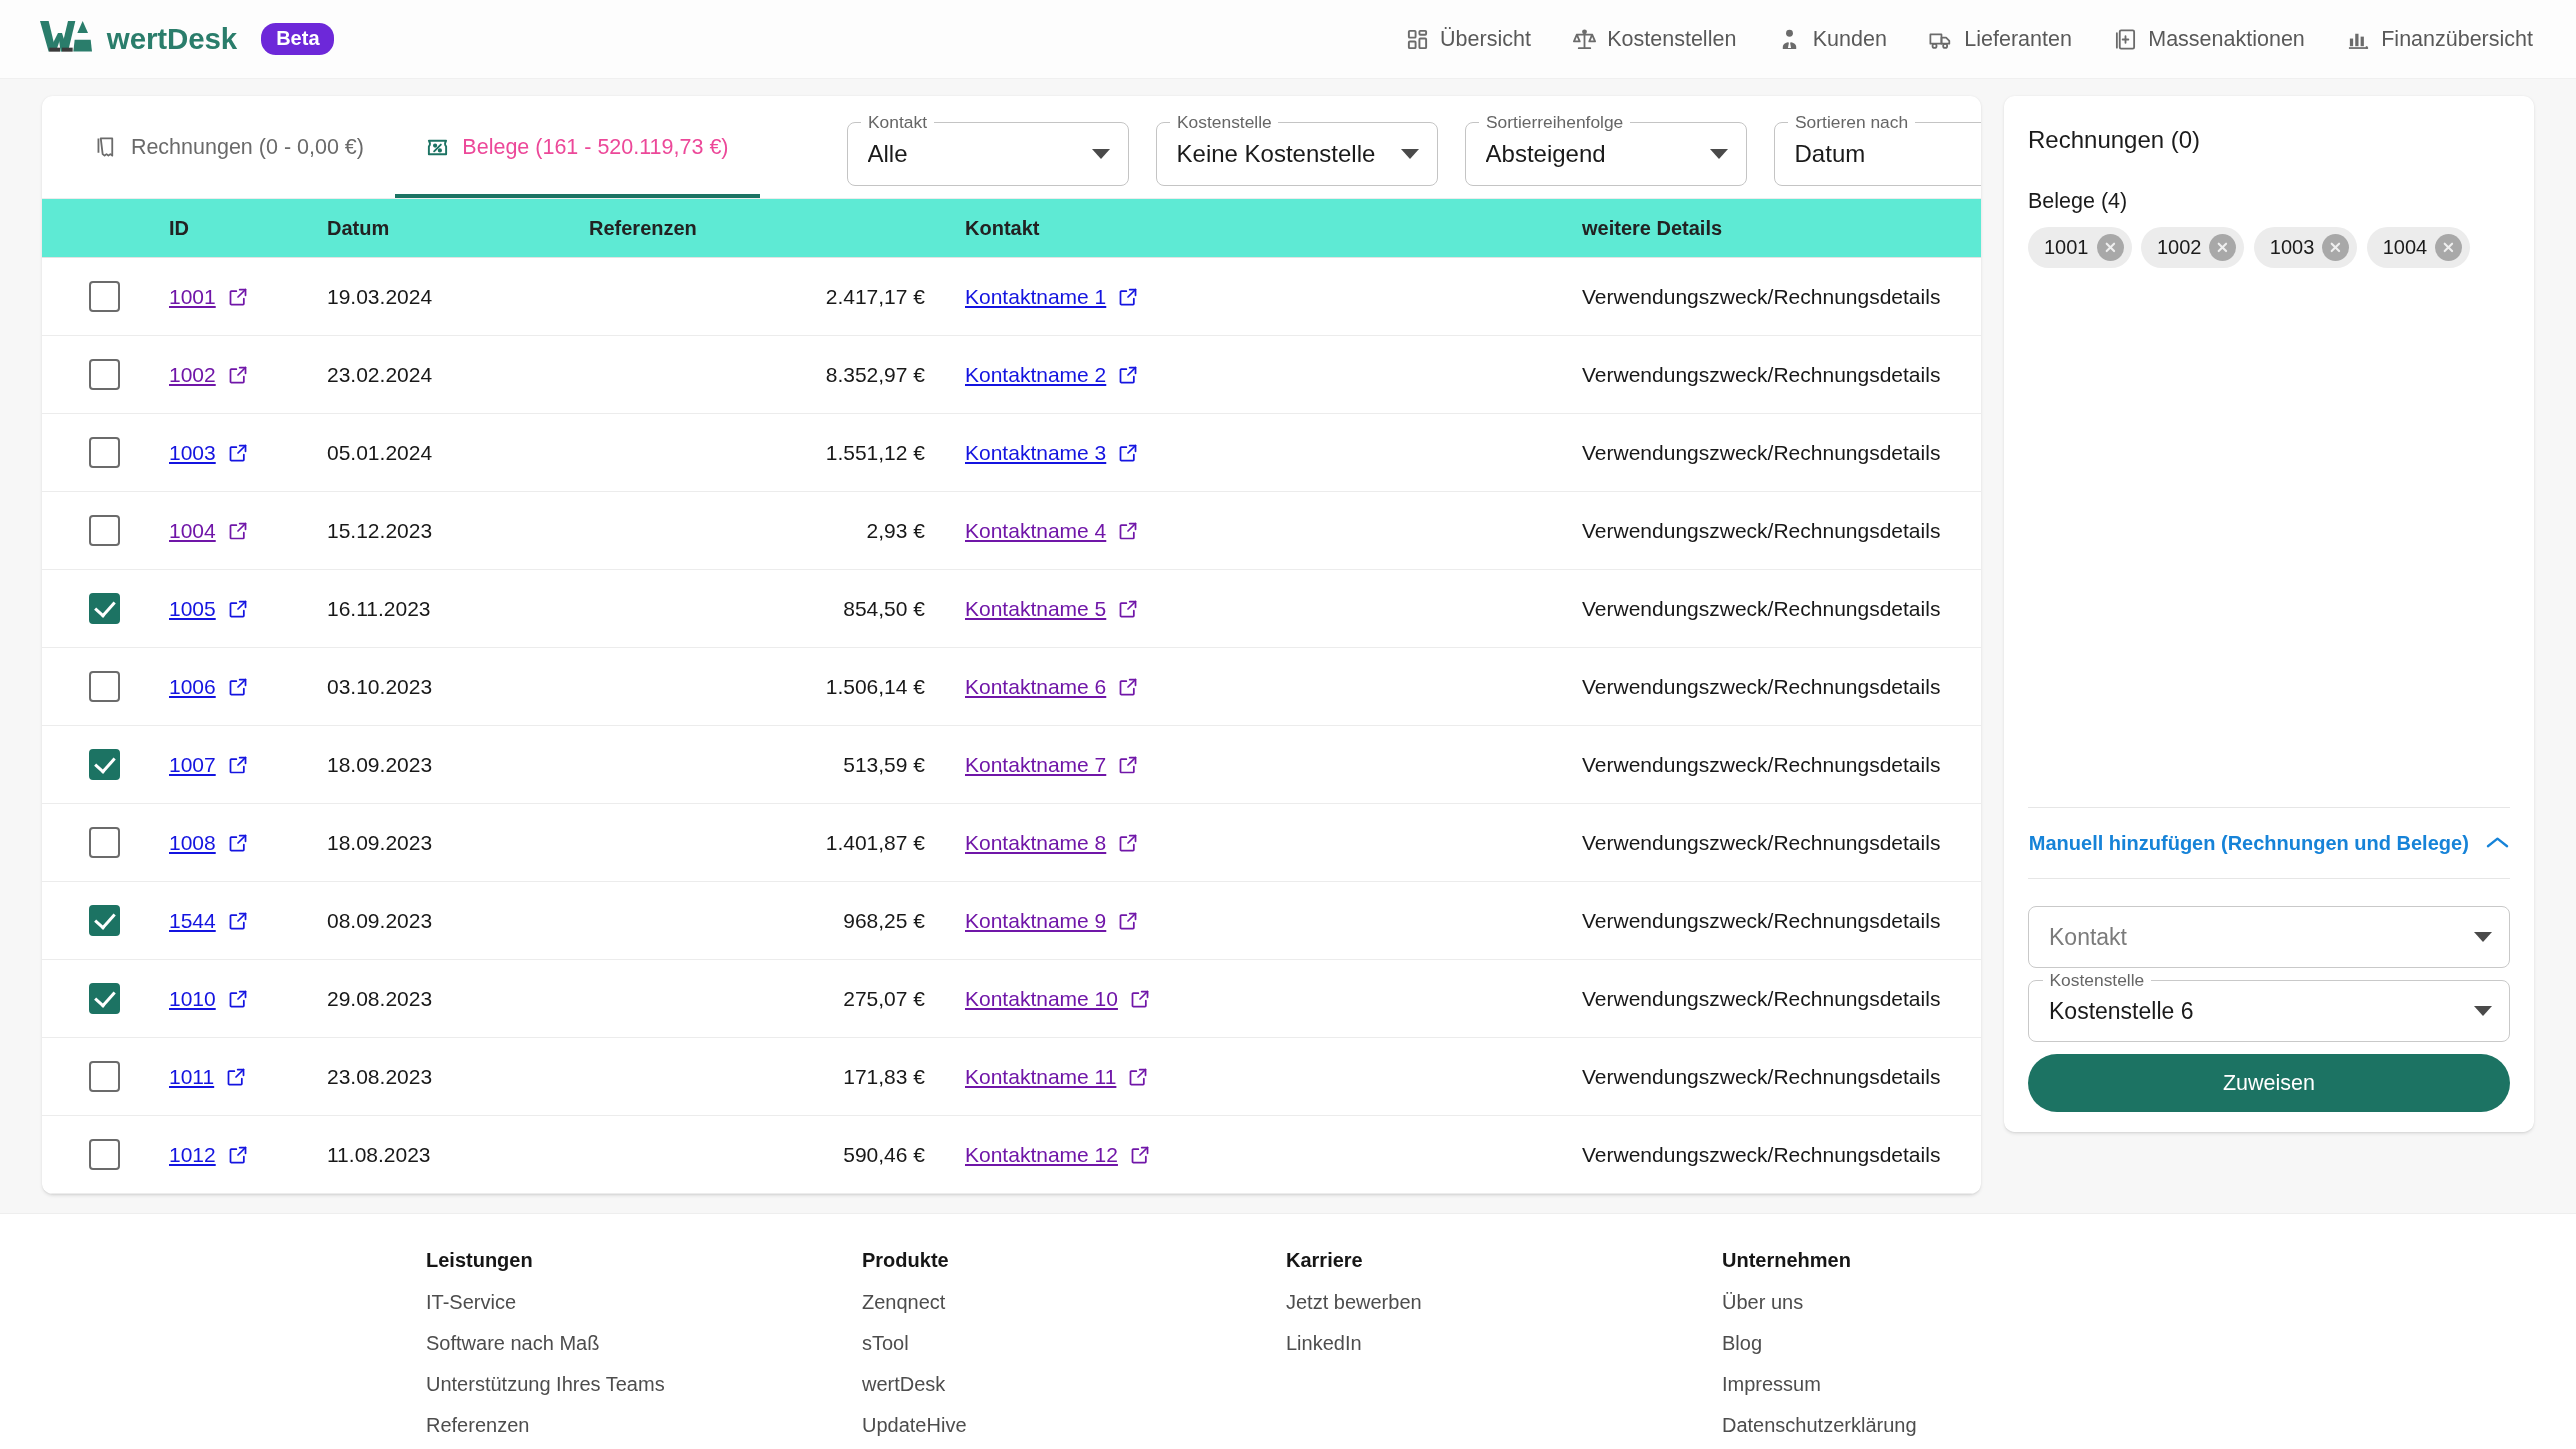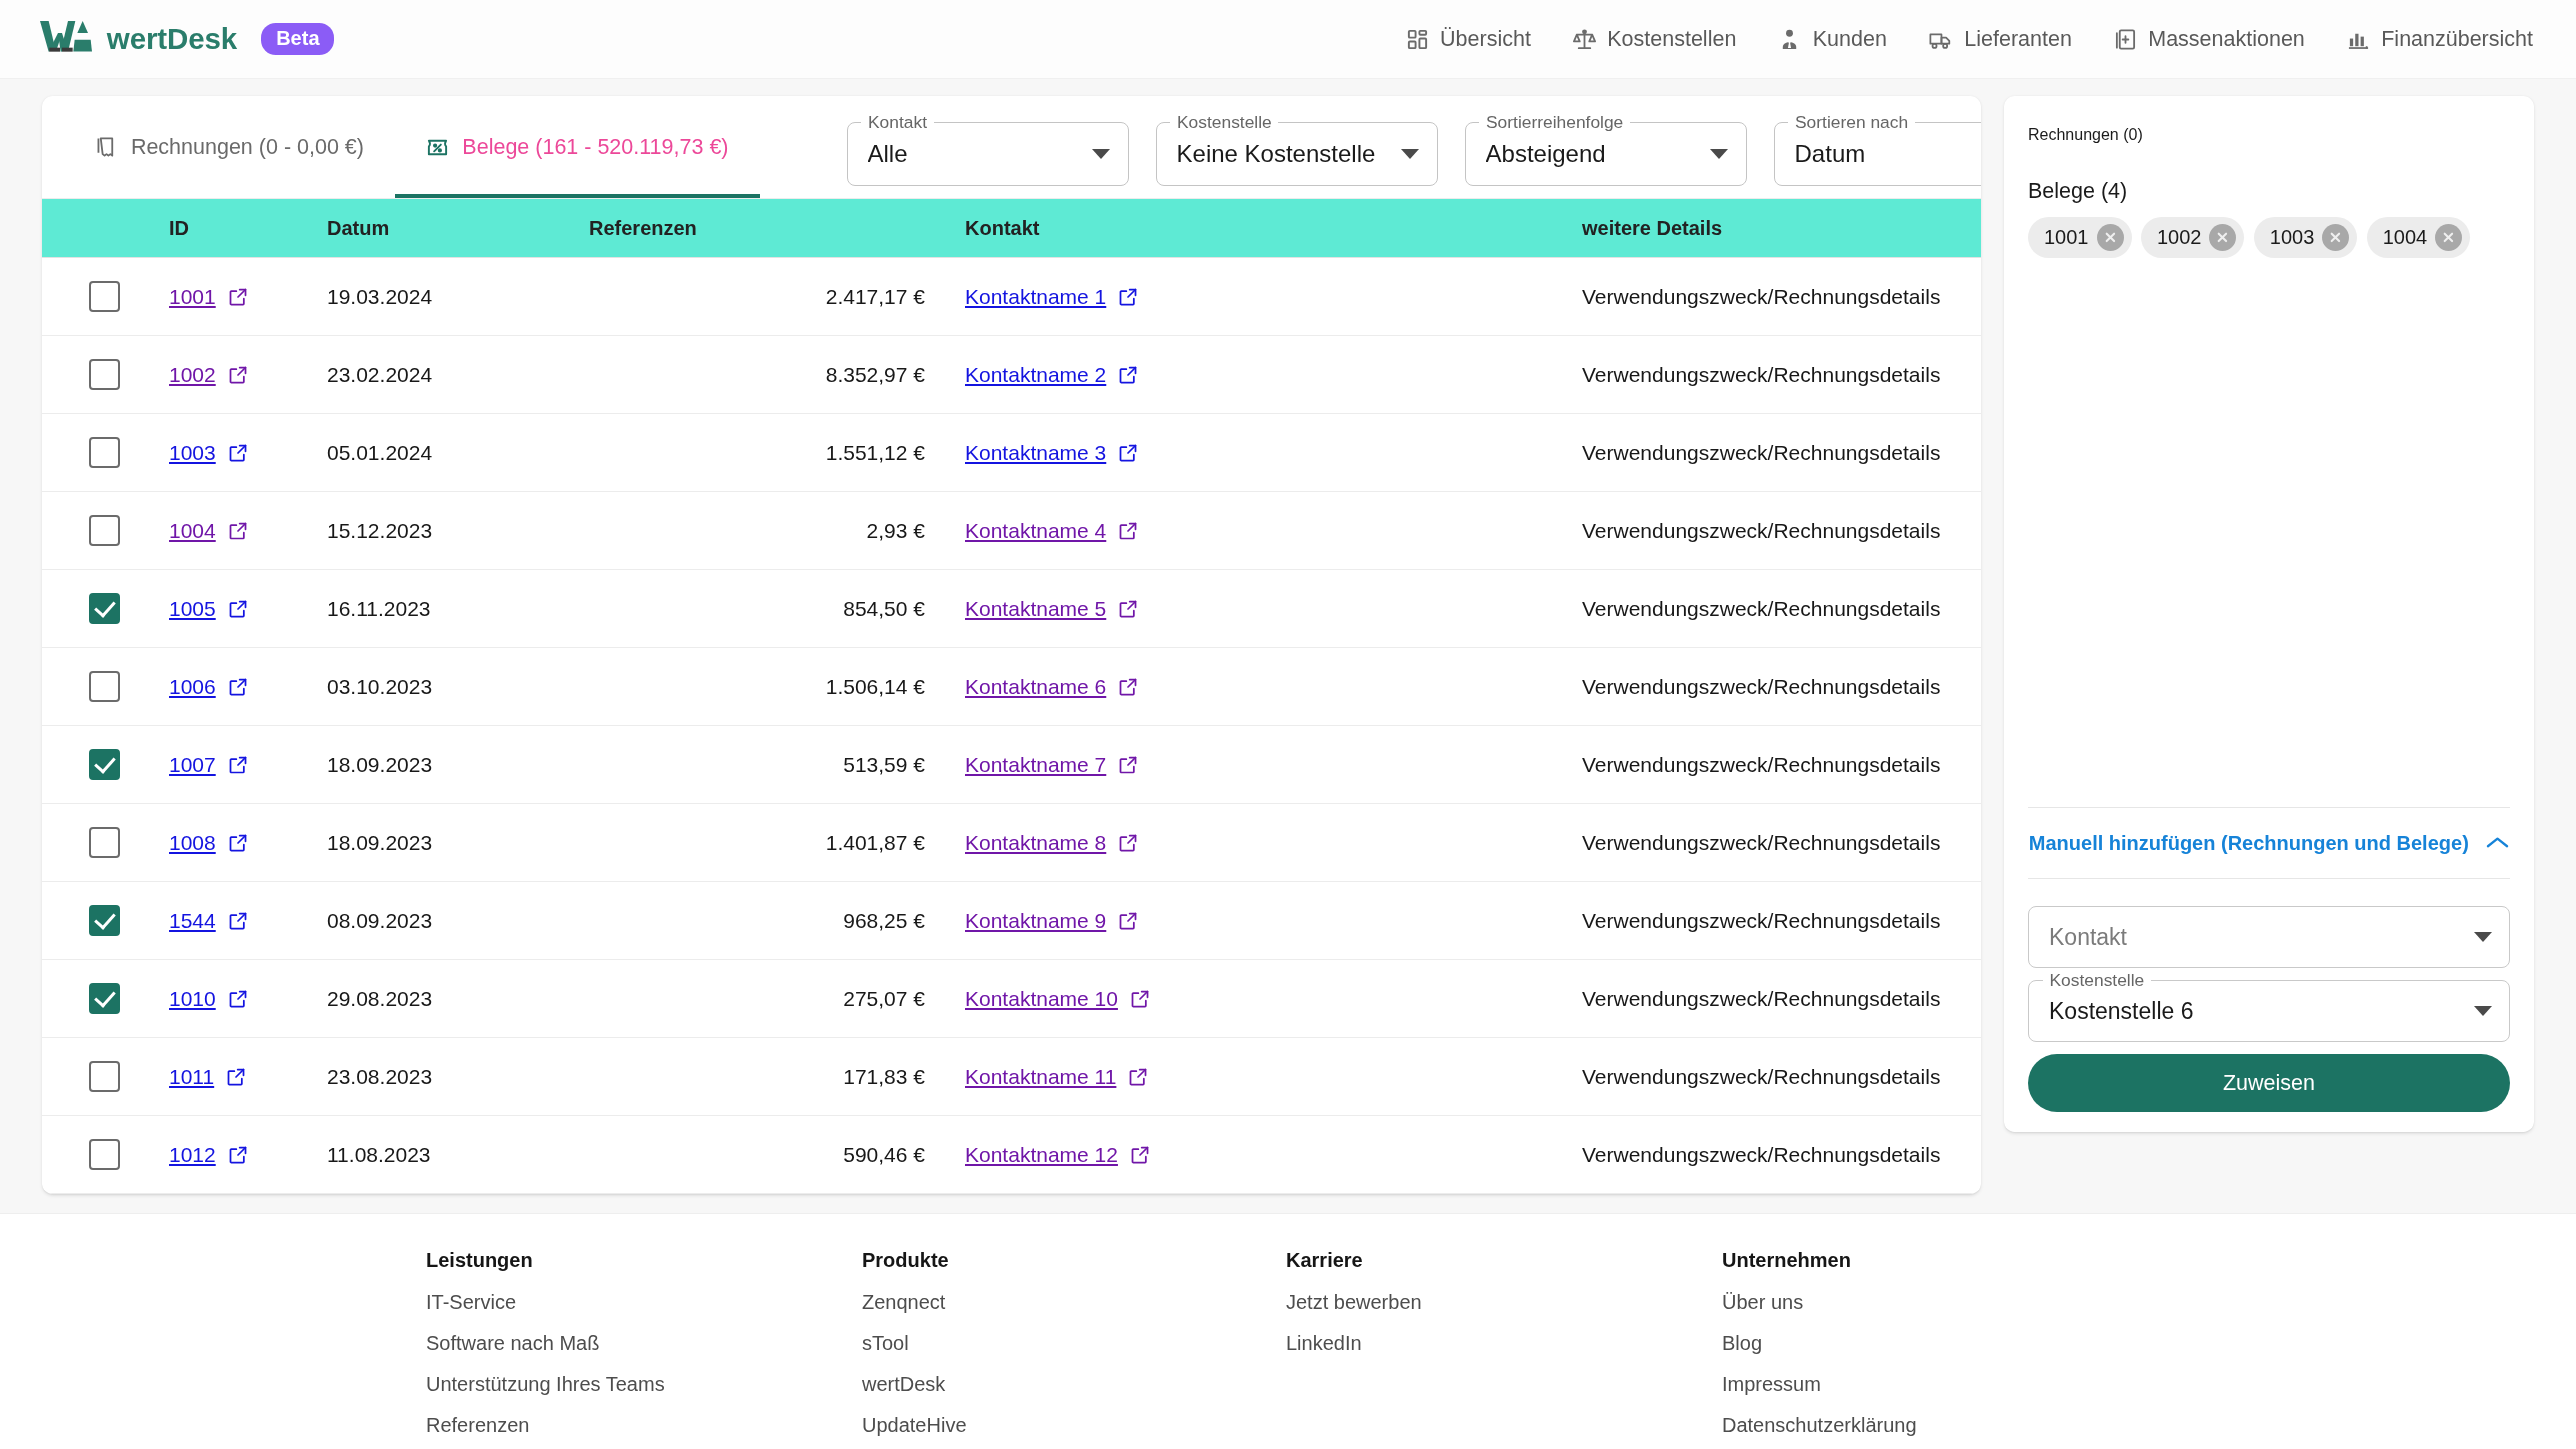--- a/index.html
+++ b/index.html
@@ -20,21 +20,21 @@
     align-items: center;
     padding: 0 43px 0 40px;
     border-bottom: 0.7px solid #f0f0f0;
   }
   .brand { display: flex; align-items: center; gap: 14.8px; }
   .logo-mark { width: 52px; height: 42px; flex: 0 0 auto; }
   .brand-name {
     font-size: 29.5px; font-weight: 700; color: #2a7d6b; letter-spacing: -0.1px;
   }
   .beta-pill {
-    background: #8b5cf6; color: #fff; font-size: 20px; font-weight: 700;
+    background: #6d28d9; color: #fff; font-size: 20px; font-weight: 700;
     padding: 4px 14.8px 5.4px; border-radius: 14.8px; margin-left: 9.4px; line-height: 1.1;
   }
   .nav { margin-left: auto; display: flex; align-items: center; gap: 42px; }
   .nav-item {
     display: flex; align-items: center; gap: 11.4px;
     color: #595959; font-size: 21.5px; cursor: pointer; white-space: nowrap;
   }
   .nav-item svg { flex: 0 0 auto; display: block; }
 
   
@@ -123,21 +123,21 @@
     transform: rotate(42deg);
   }
 
   .lnk { text-decoration: underline; cursor: pointer; }
   .lnk.blue { color: #1414e0; }
   .lnk.purple { color: #7016a8; }
   .cellflex { display: flex; align-items: center; gap: 12px; }
   .ext { flex: 0 0 auto; display: block; cursor: pointer; }
 
   
-  .rp-title { font-size: 16px; color: #1b1b1b; margin-bottom: 35px; }
+  .rp-title { font-size: 24px; color: #1b1b1b; margin-bottom: 35px; }
   .rp-sub   { font-size: 21.5px; color: #1b1b1b; margin-bottom: 13.4px; }
   .chips { display: flex; flex-wrap: wrap; gap: 9.4px; }
   .chip {
     display: inline-flex; align-items: center; gap: 8px;
     background: #ececec; border-radius: 27px; padding: 6.7px 8px 6.7px 16px;
     font-size: 20px; color: #1b1b1b;
   }
   .chip-x {
     width: 27px; height: 27px; border-radius: 50%; background: #a8a8a8;
     display: flex; align-items: center; justify-content: center; cursor: pointer;

